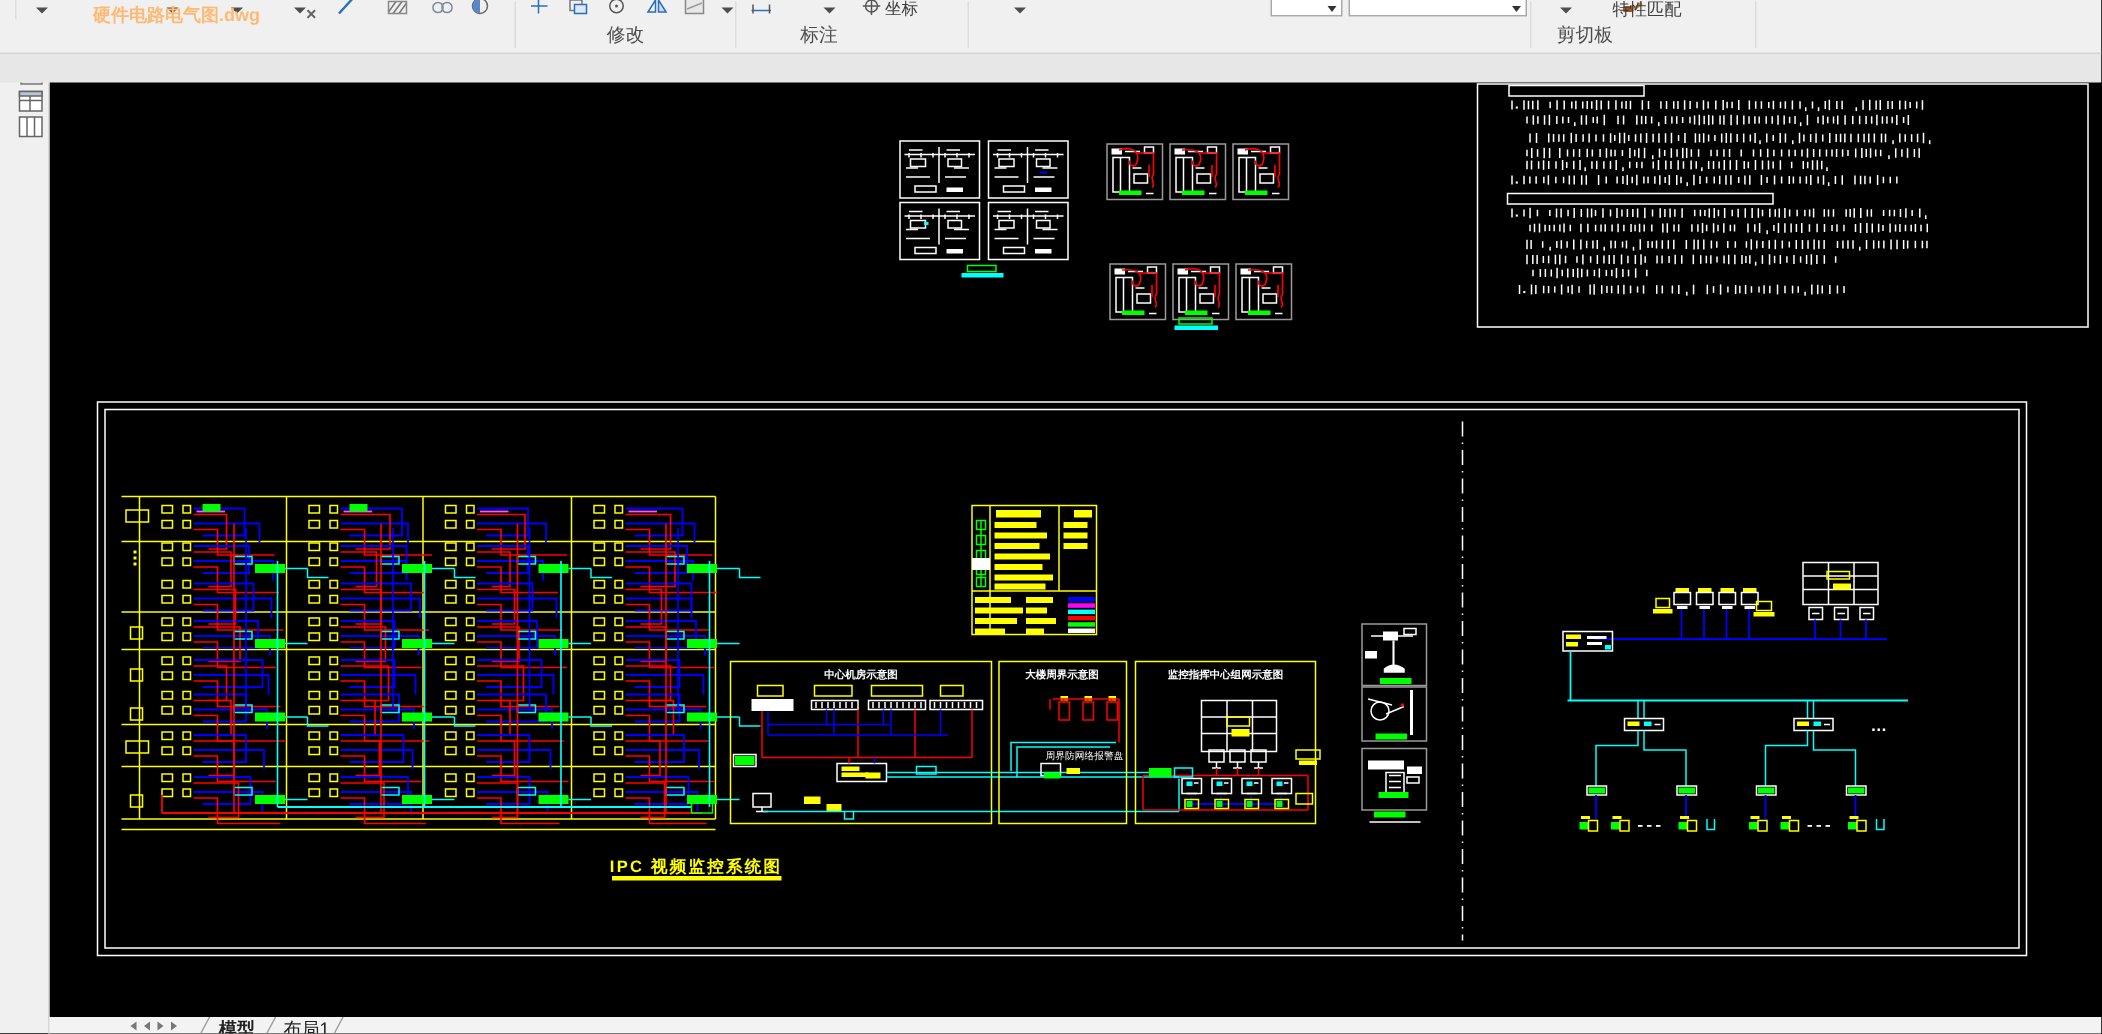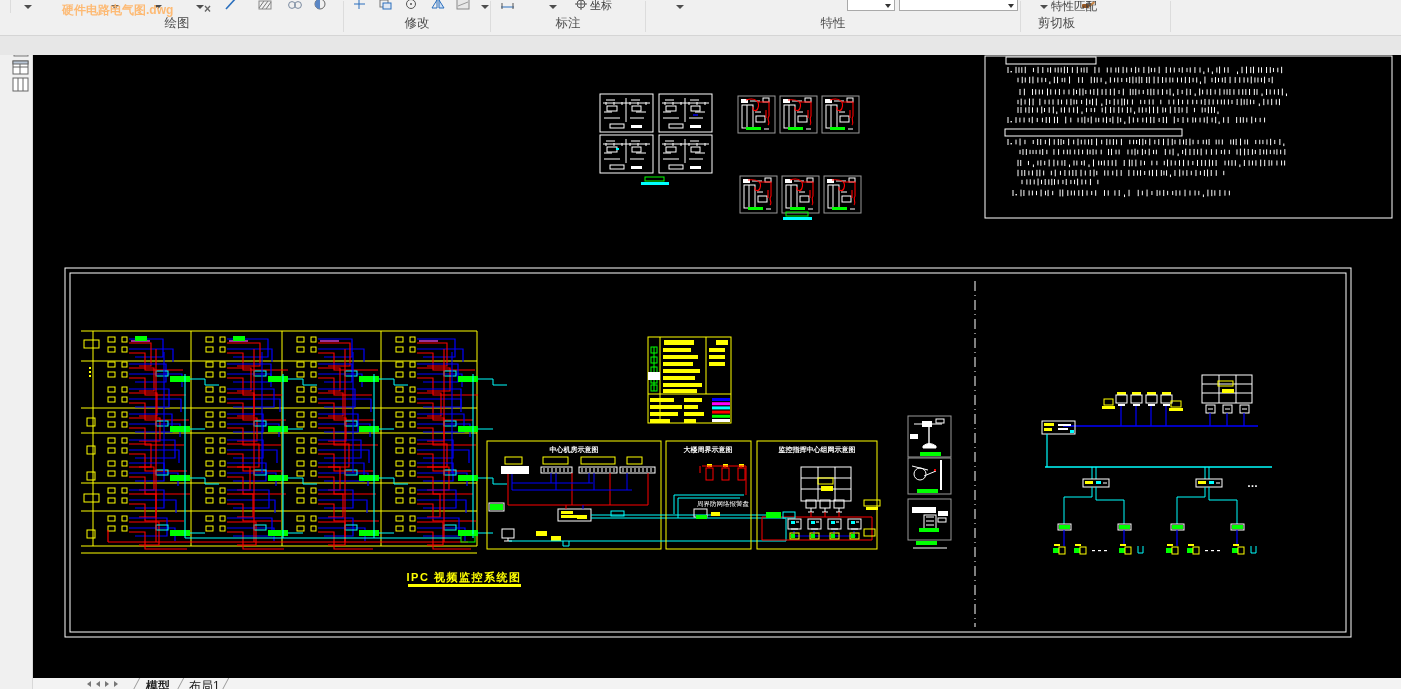--- a/index.html
+++ b/index.html
@@ -116,26 +116,24 @@
         <div class="dd-arrow"></div>
       </div>
     <div class="combo" style="left:899px;width:117px">
         <div class="dd-arrow"></div>
       </div>
     <div class="dd-arrow" style="left:1040px"></div>
     <svg class="chip" style="left:1081px;top:-2px" width="15" height="14">
         <rect x="1" y="6" width="7" height="4" rx="1" fill="#9c5a24"></rect>
         <path d="M8 7 L13 3 L14 5 L9 9 Z" fill="#c98545"></path>
       </svg>
-    <span class="mp-label" style="left:1051px">特性匹配</span>
+    <span class="mp-label" style="left:1075px">特性匹配</span>
   </div>
-  <span class="plabel" style="left:11px;width:332px">绘图</span>
   <span class="plabel" style="left:344px;width:146px">修改</span>
-  <span class="plabel" style="left:491px;width:154px">标注</span>
-  <span class="plabel" style="left:646px;width:374px">特性</span>
+  <span class="plabel" style="left:469px;width:154px">标注</span>
   <span class="plabel" style="left:982px;width:149px">剪切板</span>
   <div class="psep" style="left:343px"></div>
   <div class="psep" style="left:490px"></div>
   <div class="psep" style="left:645px"></div>
   <div class="psep" style="left:1020px"></div>
   <div class="psep" style="left:1170px"></div>
 </div>
 
 <div class="tabbar"></div>
 <svg class="doc-tab-shape" width="196" height="24">

